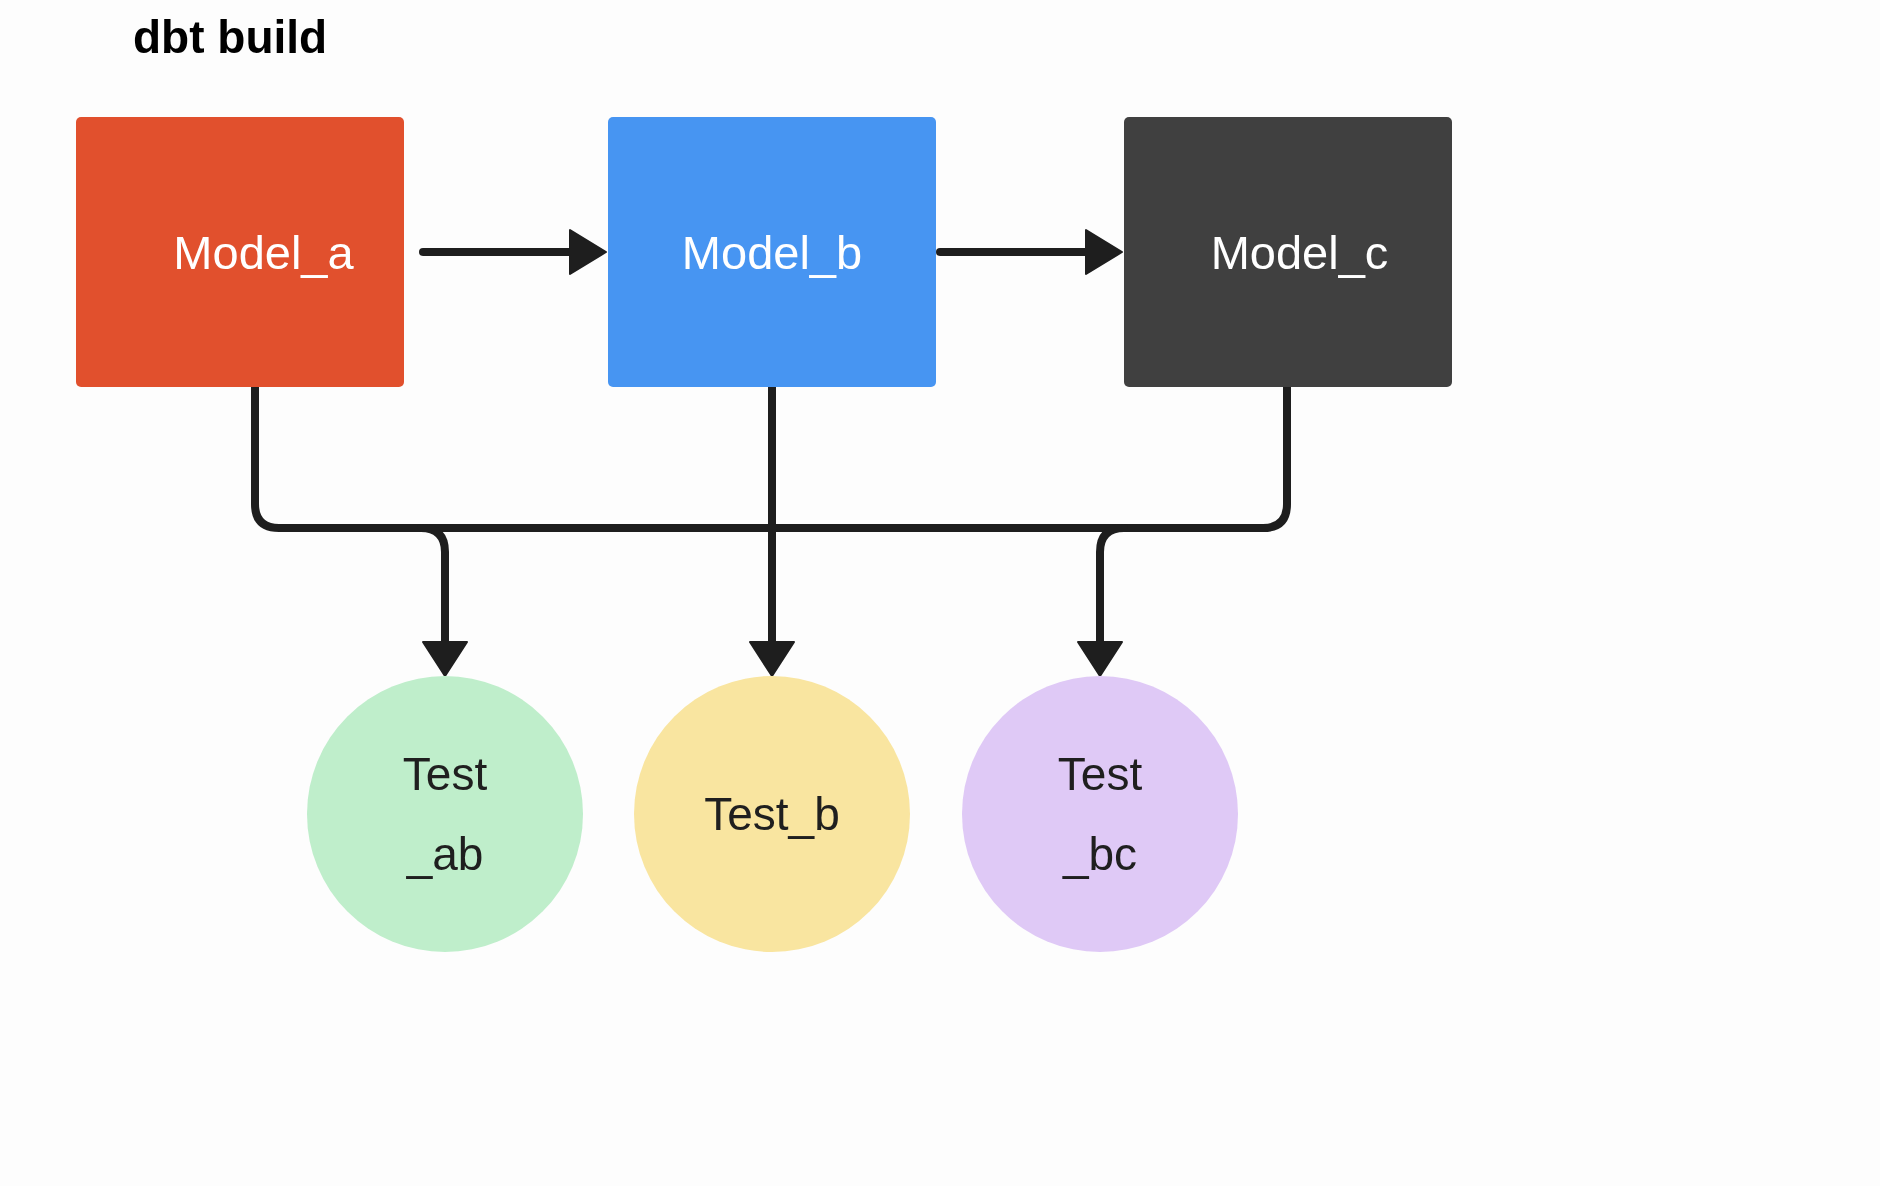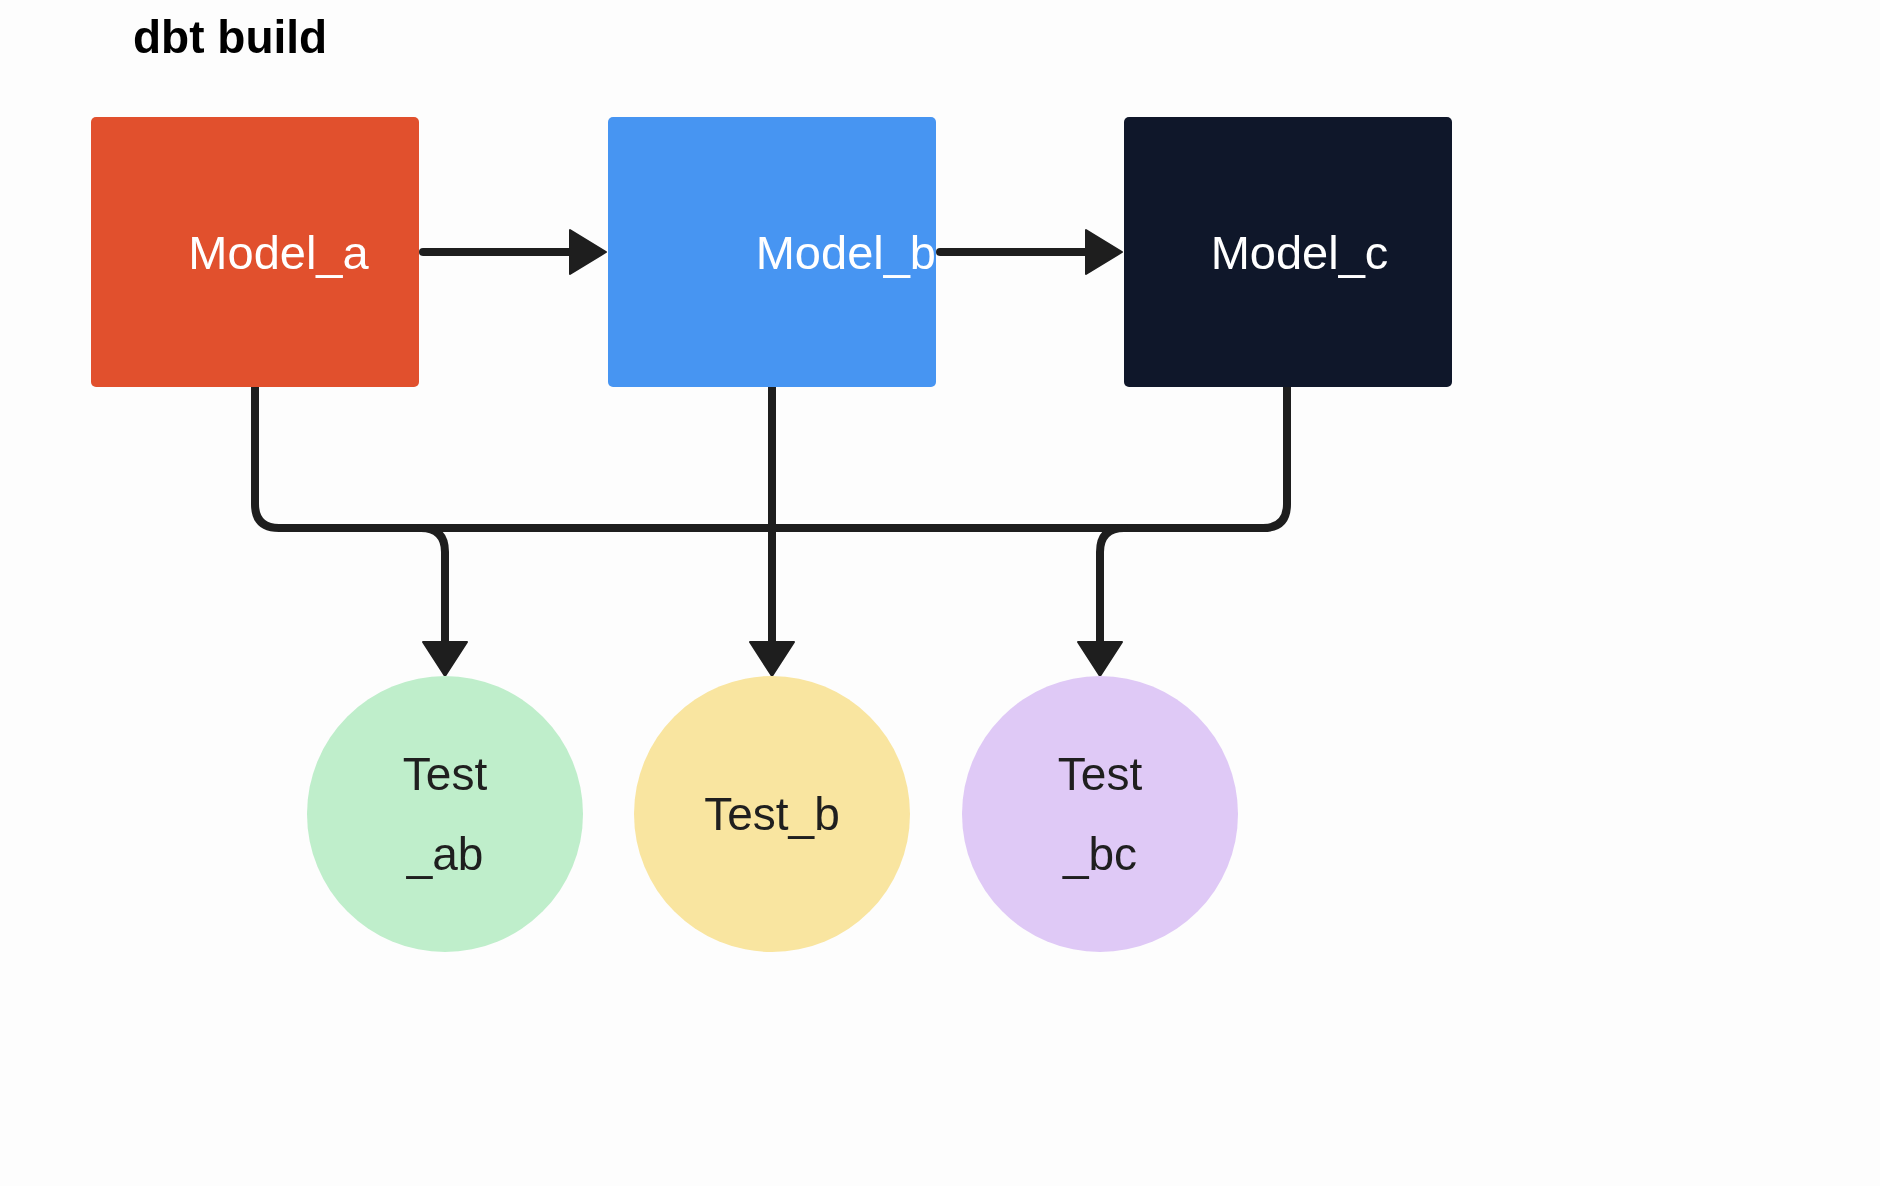--- a/index.html
+++ b/index.html
@@ -48,22 +48,22 @@
   }
   .model {
     width: 328px;
     height: 270px;
     top: 117px;
     border-radius: 5px;
     color: #ffffff;
     font-size: 47px;
     font-weight: 500;
   }
-  .model-a { left: 91px;  background: #e1502d; padding-left: 47px; }
-  .model-b { left: 608px; background: #4795f2; justify-content: flex-end; }
+  .model-a { left: 76px;  background: #e1502d; padding-left: 47px; }
+  .model-b { left: 608px; background: #4795f2; }
   .model-c { left: 1124px; background: #4ca05a; }
   .test {
     width: 276px;
     height: 276px;
     top: 676px;
     border-radius: 50%;
     flex-direction: column;
     color: #1f1f1f;
     font-size: 46px;
     font-weight: 500;
@@ -104,21 +104,21 @@
   </svg>
 
   <div class="node model model-a" style="background-color: rgb(225, 80, 45);">
     <span>Model_a</span>
   </div>
 
   <div class="node model model-b" style="background-color: rgb(71, 149, 242);">
     <span>Model_b</span>
   </div>
 
-  <div class="node model model-c" style="background-color: #0f172a; padding-left: 23px;">
+  <div class="node model model-c" style="background-color: #404040; padding-left: 23px;">
     <span>Model_c</span>
   </div>
 
   <div class="node test test-ab" style="background-color: rgb(191, 238, 203);">
     <span>Test</span>
     <span>_ab</span>
   </div>
 
   <div class="node test test-b" style="background-color: rgb(249, 229, 160);">
     <span>Test_b</span>

